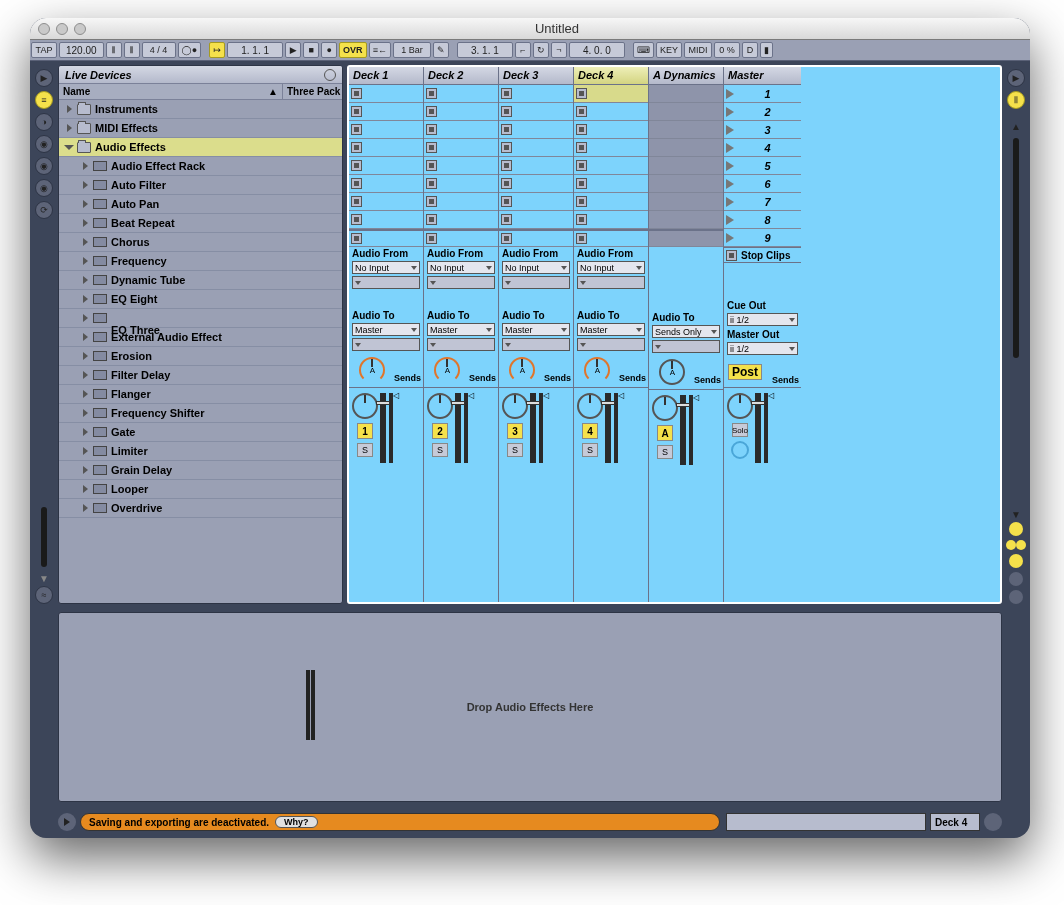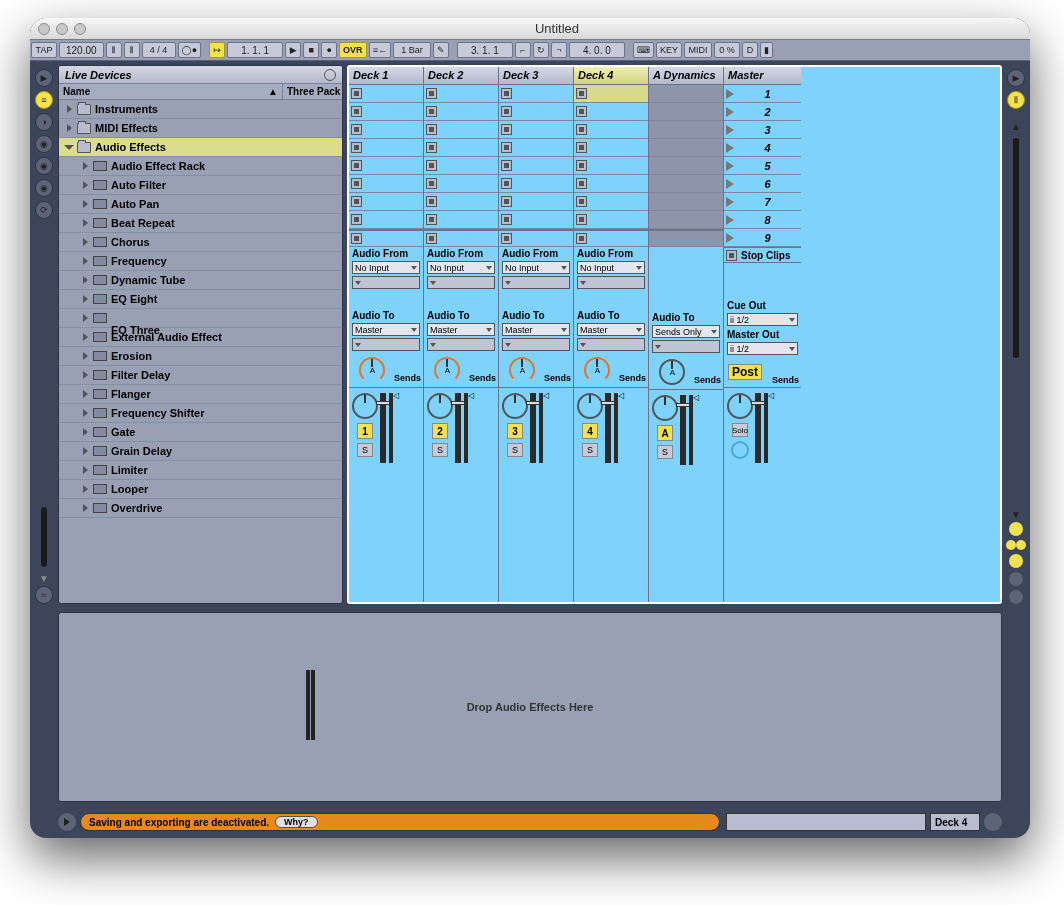--- a/index.html
+++ b/index.html
@@ -310,29 +310,29 @@
                   </span>
                   <span class="device-icon"></span>
                   <span style="font-weight: bold;">Gate</span>
                 </div>
                 <div class="brow">
                   <span class="brow-space" style="width: 20px;"></span>
                   <span style="width: 8px; display: inline-flex; justify-content: center;">
                     <span class="tri right"></span>
                   </span>
                   <span class="device-icon"></span>
+                  <span style="font-weight: bold;">Limiter</span>
+                </div>
+                <div class="brow">
+                  <span class="brow-space" style="width: 20px;"></span>
+                  <span style="width: 8px; display: inline-flex; justify-content: center;">
+                    <span class="tri right"></span>
+                  </span>
+                  <span class="device-icon"></span>
                   <span style="font-weight: bold;">Grain Delay</span>
-                </div>
-                <div class="brow">
-                  <span class="brow-space" style="width: 20px;"></span>
-                  <span style="width: 8px; display: inline-flex; justify-content: center;">
-                    <span class="tri right"></span>
-                  </span>
-                  <span class="device-icon"></span>
-                  <span style="font-weight: bold;">Limiter</span>
                 </div>
                 <div class="brow">
                   <span class="brow-space" style="width: 20px;"></span>
                   <span style="width: 8px; display: inline-flex; justify-content: center;">
                     <span class="tri right"></span>
                   </span>
                   <span class="device-icon"></span>
                   <span style="font-weight: bold;">Looper</span>
                 </div>
                 <div class="brow">

